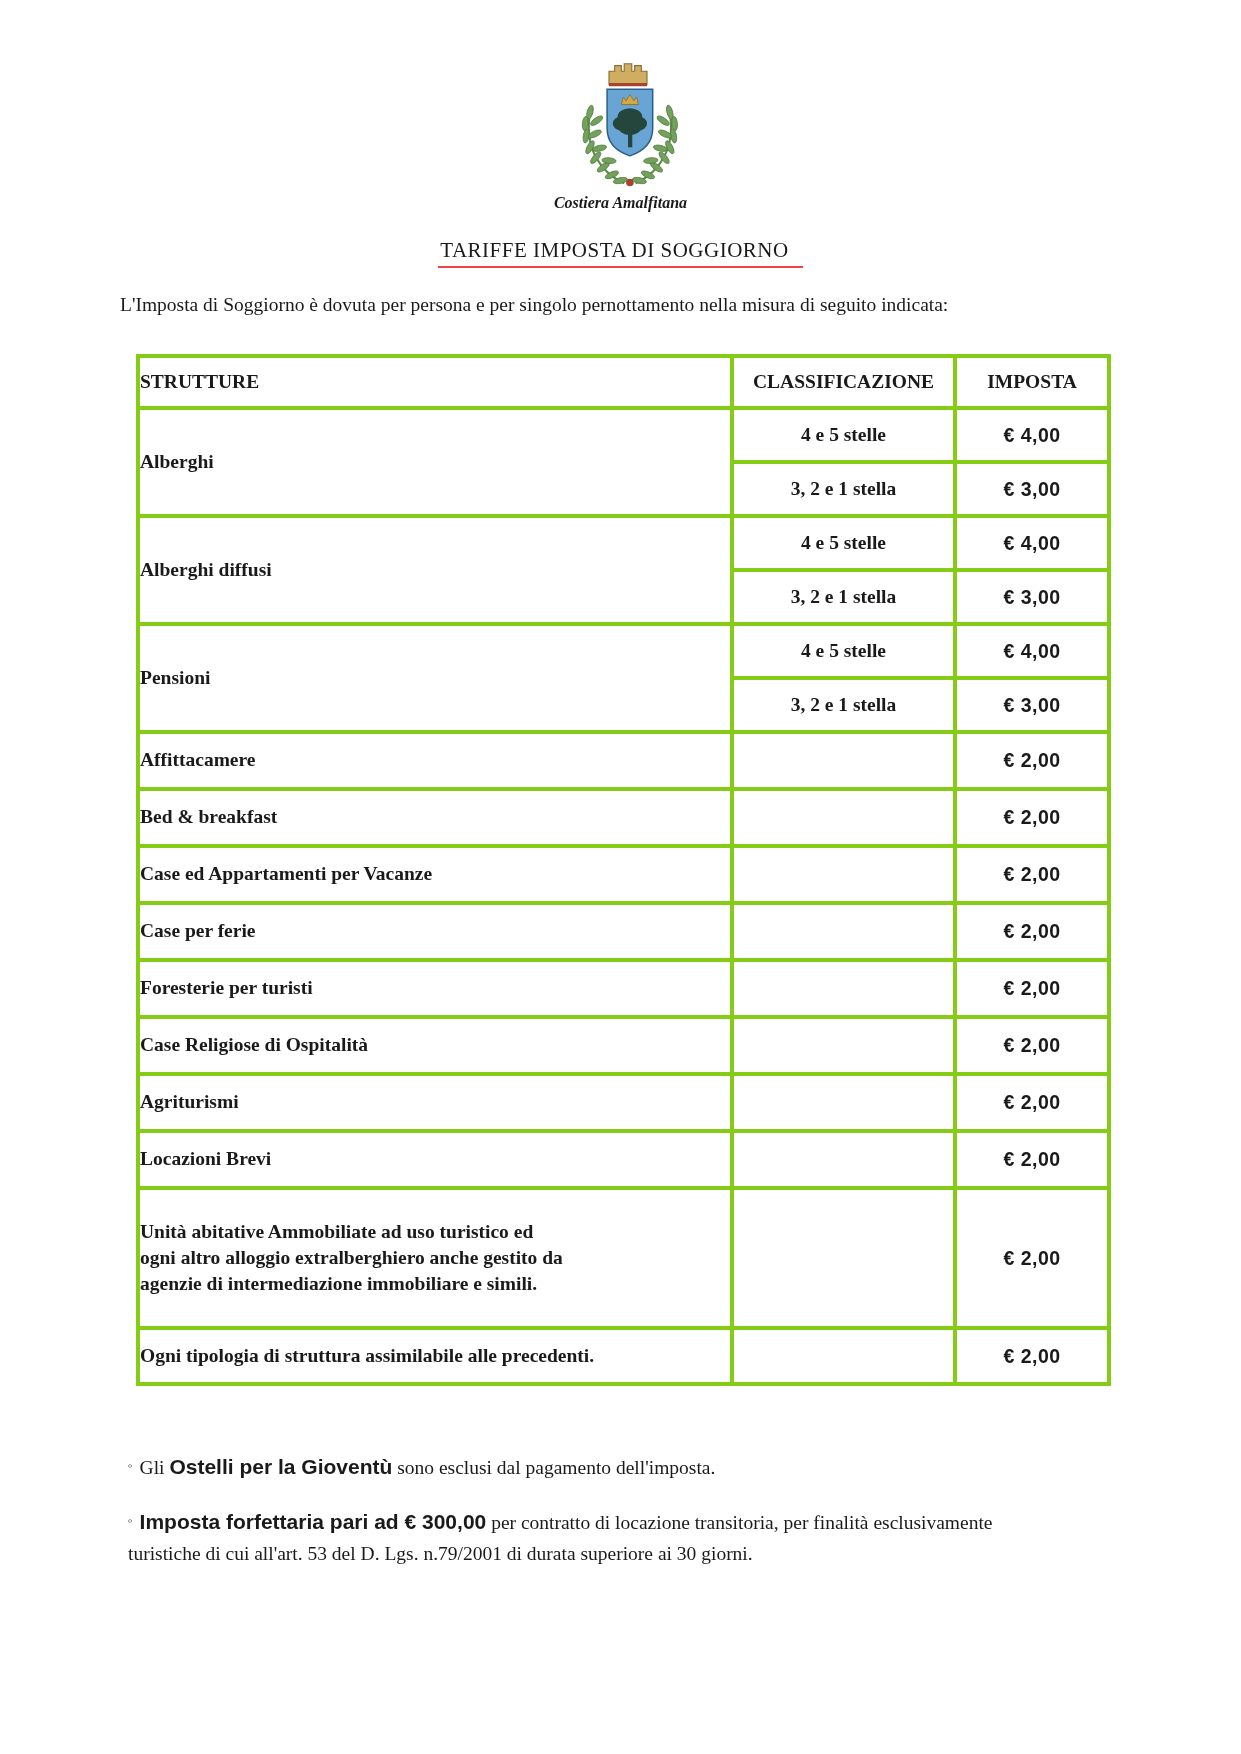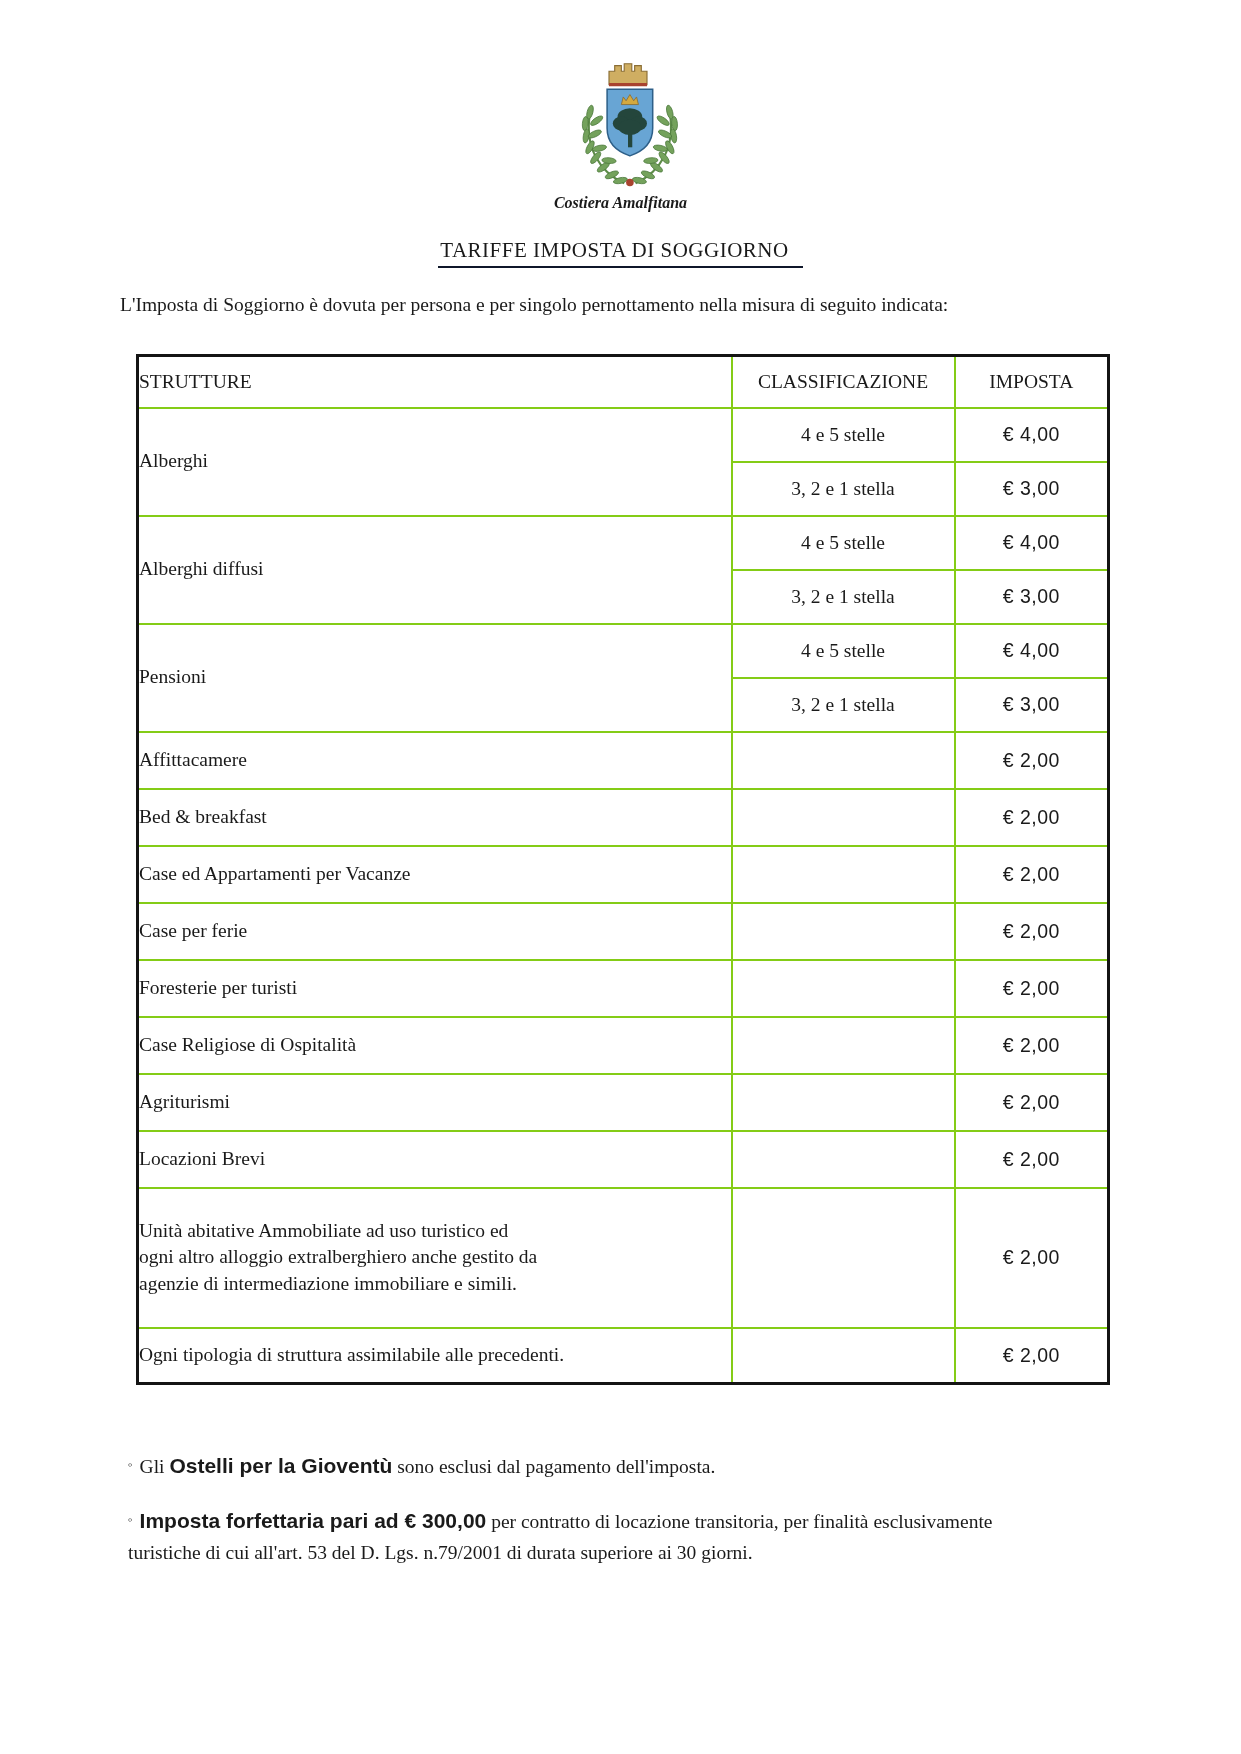--- a/index.html
+++ b/index.html
@@ -38,38 +38,38 @@
   .h2{
     margin-top:3px;
     text-align:center;
     font-size:16px;
     font-style:italic;
     font-weight:700;
   }
   .doc-title{margin-top:26px;text-align:center;font-size:21px;letter-spacing:0.5px;}
   .doc-title span{
     display:inline-block;
-    border-bottom:2px solid #0f172a;
+    border-bottom:2px solid #ef4444;
     padding:0 14px 3px 2px;
   }
   .intro{
     margin:26px 0 0 120px;
     font-size:19.5px;
   }
   
   table.tariffe{
     border-collapse:collapse;
     table-layout:fixed;
     margin:38px 0 0 136px;
     border:3px solid #141414;
   }
   table.tariffe td, table.tariffe th{
-    border:2px solid #84cc16;
+    border:4px solid #84cc16;
     font-size:19.5px;
-    font-weight:normal;
+    font-weight:bold;
     padding:0;
   }
   col.c1{width:594px;} col.c2{width:223px;} col.c3{width:154px;}
   tr.r-head{height:52px;}
   tr.r-sub{height:54px;}
   tr.r-single{height:57px;}
   tr.r-multi{height:140px;}
   tr.r-last{height:56px;}
   .c-str{text-align:left;padding-left:18px;white-space:pre-line;line-height:1.35;}
   th.c-str{padding-left:16px;}

